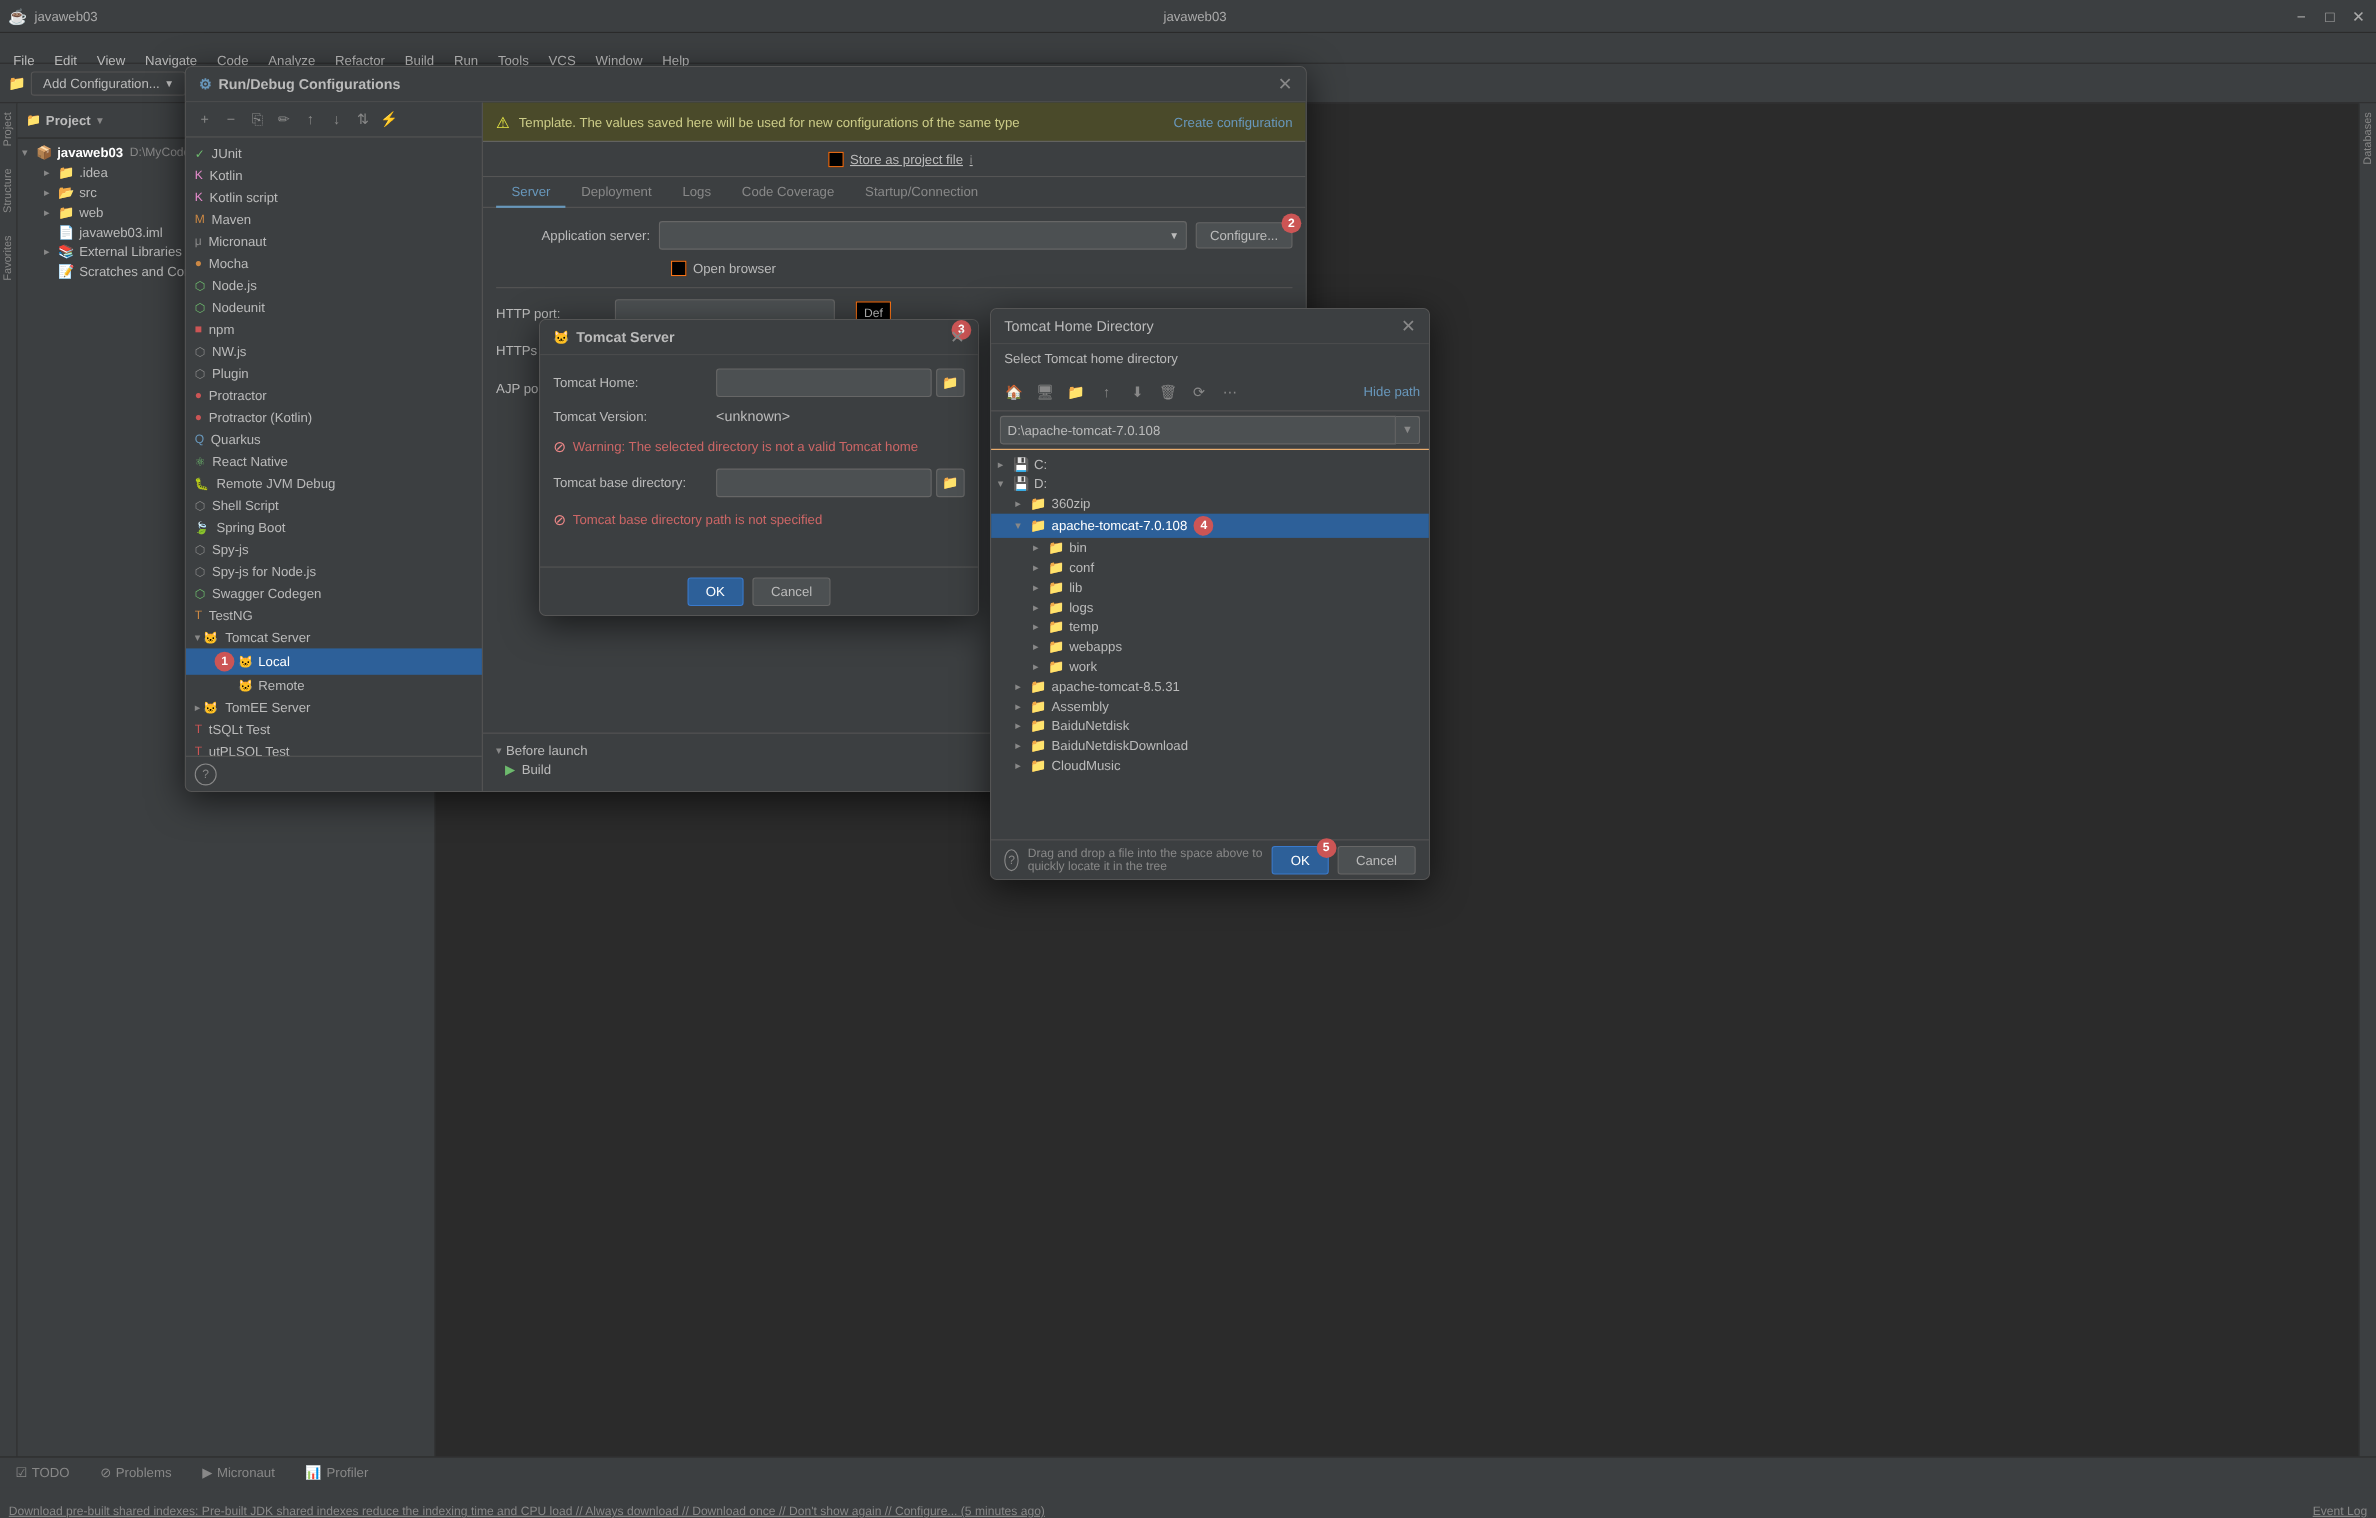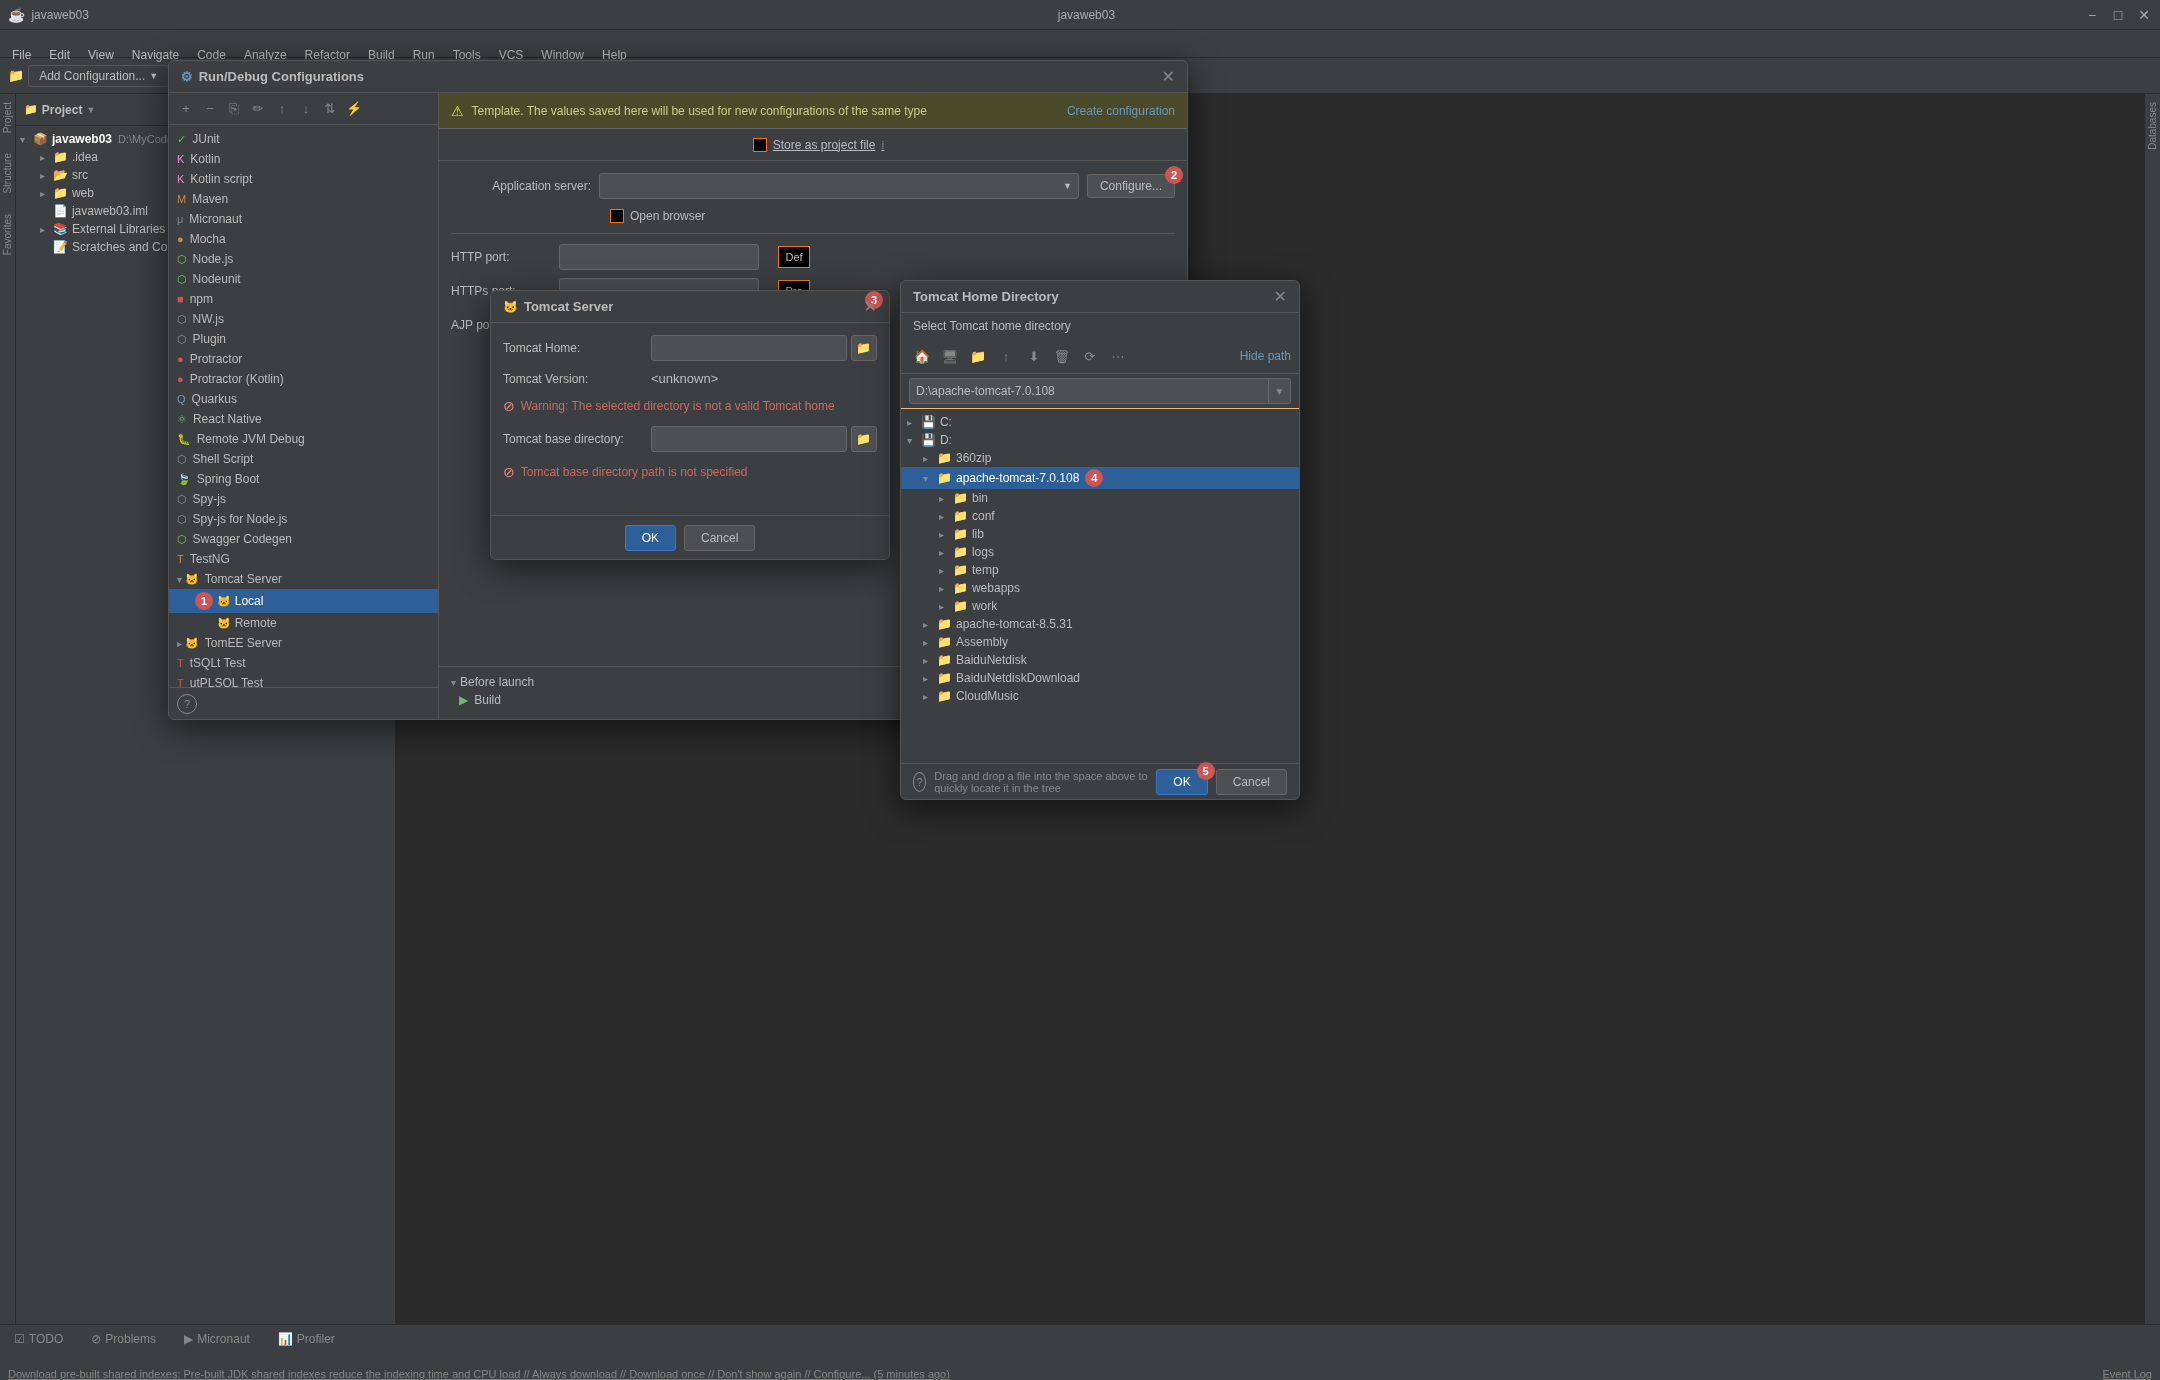--- a/index.html
+++ b/index.html
@@ -461,21 +461,21 @@
     .tomcat-home-header {
       height: 32px;
       background: #3c3f41;
       border-bottom: 1px solid #555;
       display: flex;
       align-items: center;
       padding: 0 12px;
       justify-content: space-between;
       border-radius: 6px 6px 0 0;
     }
-    .tomcat-home-title { font-size: 13px; color: #bbbbbb; font-weight: bold; }
+    .tomcat-home-title { font-size: 13px; color: #bbbbbb; font-weight: normal; }
     .tomcat-home-subtitle { font-size: 12px; color: #bbbbbb; padding: 6px 12px; }
     .tomcat-home-toolbar {
       display: flex; align-items: center; gap: 2px;
       padding: 4px 8px; border-bottom: 1px solid #555;
       justify-content: space-between;
     }
     .tomcat-home-toolbar-left { display: flex; gap: 2px; }
     .th-btn { width: 26px; height: 26px; display: flex; align-items: center; justify-content: center; cursor: pointer; color: #888; font-size: 13px; border-radius: 3px; }
     .hide-path-btn { font-size: 12px; color: #6897bb; cursor: pointer; }
 
@@ -793,20 +793,27 @@
           <a>Create configuration</a>
         </div>
         <div class="dialog-right-header">
           <div class="store-project-file">
             <div class="cb"></div>
             <span>Store as project file</span>
             <span style="color:#888;font-size:11px;">ℹ</span>
           </div>
         </div>
 
+        <div class="dialog-tabs">
+          <div class="dialog-tab active">Server</div>
+          <div class="dialog-tab">Deployment</div>
+          <div class="dialog-tab">Logs</div>
+          <div class="dialog-tab">Code Coverage</div>
+          <div class="dialog-tab">Startup/Connection</div>
+        </div>
 
         <div class="dialog-content">
           <div class="form-row">
             <div class="form-label">Application server:</div>
             <div class="form-input-select">
               <span></span>
               <span style="font-size:9px;">▼</span>
             </div>
             <div class="rel-wrap">
               <button class="configure-btn">Configure...</button>

